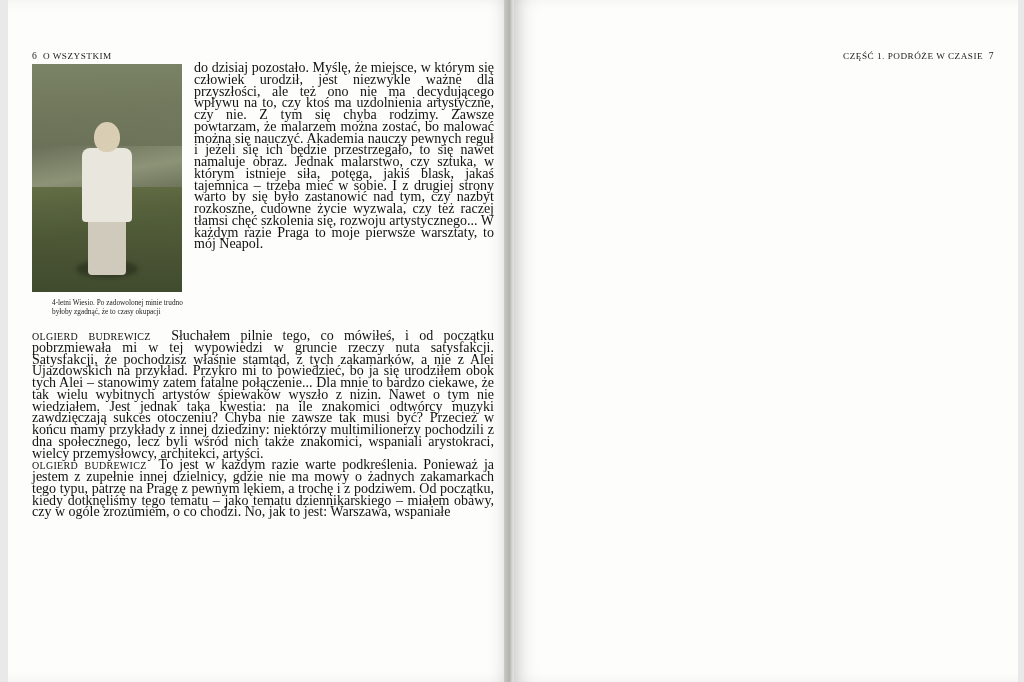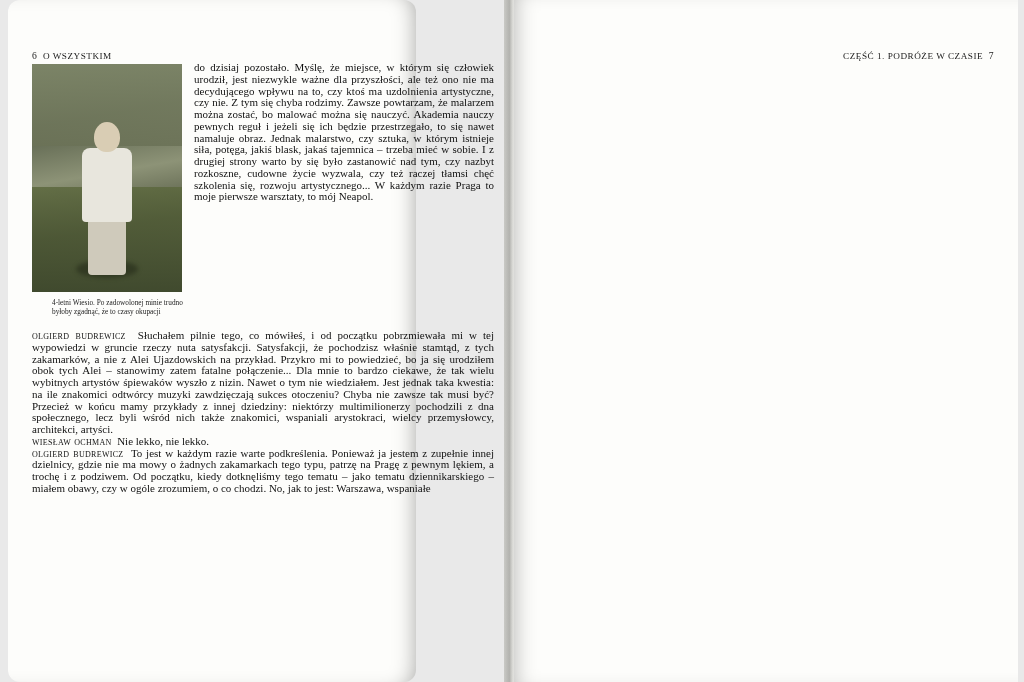--- a/index.html
+++ b/index.html
@@ -20,23 +20,22 @@
     background: #e9e9e9;
   }
   .page {
     position: absolute;
     top: 0;
     height: 682px;
     background: #fdfdfb;
   }
   .page-left {
     left: 8px;
-    width: 408px;
+    width: 504px;
     box-shadow: inset -14px 0 22px -14px rgba(0,0,0,0.35);
-    border-radius: 12px;
   }
   .page-right {
     left: 514px;
     width: 504px;
     box-shadow: inset 14px 0 22px -14px rgba(0,0,0,0.30);
   }
   .gutter {
     position: absolute;
     left: 504px;
     top: 0;
@@ -53,21 +52,21 @@
     font-variant: small-caps;
     text-transform: uppercase;
   }
   .rh-left { left: 24px; }
   .rh-right { right: 24px; text-align: center; }
   .folio {
     font-size: 9.6px;
   }
   .col {
     position: absolute;
-    font-size: 11px;
+    font-size: 14px;
     line-height: 11.75px;
     text-align: justify;
     color: #111;
     hyphens: none;
   }
   .col p {
     margin: 0;
     text-indent: 0;
   }
   .col p + p {
@@ -176,21 +175,20 @@
     </div>
 
     <div class="caption" id="left-caption">4-letni Wiesio. Po zadowolonej minie trudno byłoby zgadnąć, że to czasy okupacji</div>
 
     <div class="col" id="left-col-top">
       <p>do dzisiaj pozostało. Myślę, że miejsce, w którym się człowiek urodził, jest niezwykle ważne dla przyszłości, ale też ono nie ma decydującego wpływu na to, czy ktoś ma uzdolnienia artystyczne, czy nie. Z tym się chyba rodzimy. Zawsze powtarzam, że malarzem można zostać, bo malować można się nauczyć. Akademia nauczy pewnych reguł i jeżeli się ich będzie przestrzegało, to się nawet namaluje obraz. Jednak malarstwo, czy sztuka, w którym istnieje siła, potęga, jakiś blask, jakaś tajemnica – trzeba mieć w sobie. I z drugiej strony warto by się było zastanowić nad tym, czy nazbyt rozkoszne, cudowne życie wyzwala, czy też raczej tłamsi chęć szkolenia się, rozwoju artystycznego... W każdym razie Praga to moje pierwsze warsztaty, to mój Neapol.</p>
     </div>
 
     <div class="col" id="left-col-bottom">
       <p><span class="speaker">Olgierd Budrewicz</span>&nbsp; <span>Słuchałem pilnie tego, co mówiłeś, i od początku pobrzmiewała mi w tej wypowiedzi w gruncie rzeczy nuta satysfakcji. Satysfakcji, że pochodzisz właśnie stamtąd, z tych zakamarków, a nie z Alei Ujazdowskich na przykład. Przykro mi to powiedzieć, bo ja się urodziłem obok tych Alei – stanowimy zatem fatalne połączenie... Dla mnie to bardzo ciekawe, że tak wielu wybitnych artystów śpiewaków wyszło z nizin. Nawet o tym nie wiedziałem. Jest jednak taka kwestia: na ile znakomici odtwórcy muzyki zawdzięczają sukces otoczeniu? Chyba nie zawsze tak musi być? Przecież w końcu mamy przykłady z innej dziedziny: niektórzy multimilionerzy pochodzili z dna społecznego, lecz byli wśród nich także znakomici, wspaniali arystokraci, wielcy przemysłowcy, architekci, artyści.</span></p>
-      <p><span class="speaker">Wiesław Ochman</span>&nbsp; <span>Nie lekko, nie lekko.</span></p>
       <p><span class="speaker">Olgierd Budrewicz</span>&nbsp; <span>To jest w każdym razie warte podkreślenia. Ponieważ ja jestem z zupełnie innej dzielnicy, gdzie nie ma mowy o żadnych zakamarkach tego typu, patrzę na Pragę z pewnym lękiem, a trochę i z podziwem. Od początku, kiedy dotknęliśmy tego tematu – jako tematu dziennikarskiego – miałem obawy, czy w ogóle zrozumiem, o co chodzi. No, jak to jest: Warszawa, wspaniałe</span></p>
     </div>
   </div>
 
   <div class="gutter"></div>
 
   <div class="page page-right">
 
     <div class="running-head rh-right">
       <span>Część 1. Podróże w czasie</span>&nbsp;

